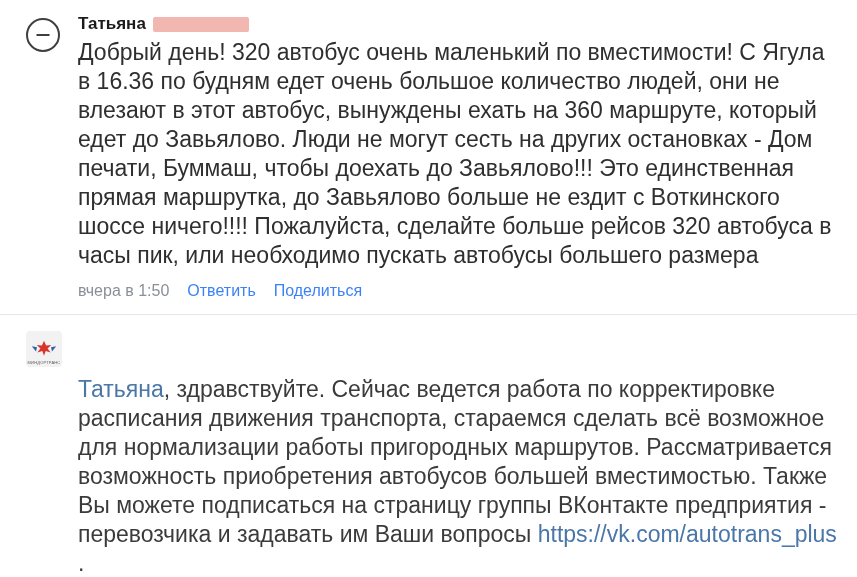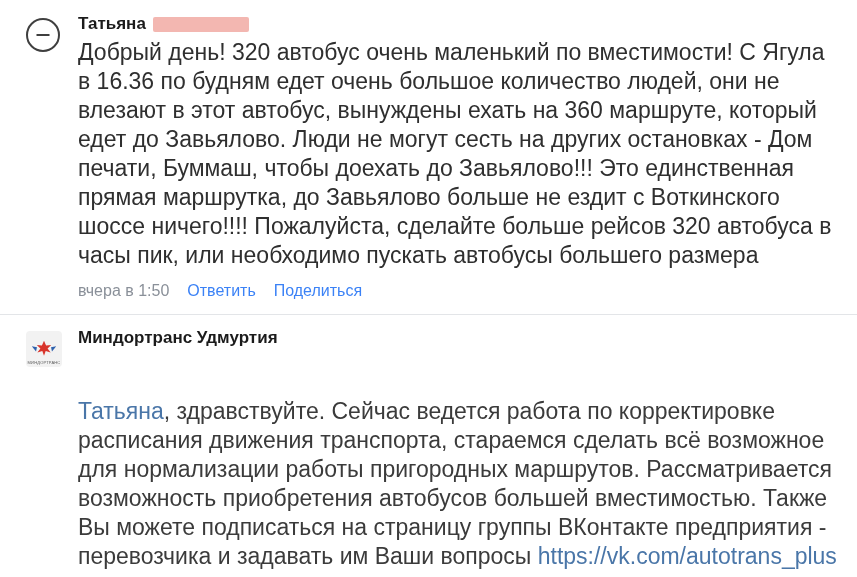--- a/index.html
+++ b/index.html
@@ -188,21 +188,20 @@
       <div class="avatar-org">
         <svg class="logo-star" viewBox="0 0 26 17" xmlns="http://www.w3.org/2000/svg" aria-hidden="true">
           <path d="M13 0.8 L15.1 5.4 L20.2 5.0 L16.6 8.4 L19.6 12.6 L14.7 11.0 L13 15.8 L11.3 11.0 L6.4 12.6 L9.4 8.4 L5.8 5.0 L10.9 5.4 Z" fill="#d8342b"></path>
           <path d="M0.8 6.2 L6.0 7.2 L5.0 11.4 Z" fill="#2f62ad"></path>
           <path d="M25.2 6.2 L20.0 7.2 L21.0 11.4 Z" fill="#2f62ad"></path>
         </svg>
         <div class="logo-text">МИНДОРТРАНС</div>
       </div>
     </div>
     <div class="body-col">
-      <div class="author-org">Миндортранс Удмуртия</div>
       <div class="text reply"><span class="mention">Татьяна</span><span>, здравствуйте. Сейчас ведется работа по корректировке расписания движения транспорта, стараемся сделать всё возможное для нормализации работы пригородных маршрутов. Рассматривается возможность приобретения автобусов большей вместимостью. Также Вы можете подписаться на страницу группы ВКонтакте предприятия - перевозчика и задавать им Ваши вопросы </span><a class="link" href="#">https://vk.com/autotrans_plus</a><span> .</span></div>
       <div class="meta">
         <span class="time">вчера в 06:38</span>
         <span class="action">Ответить</span>
         <span class="action">Поделиться</span>
       </div>
     </div>
   </div>
 
 </div>

